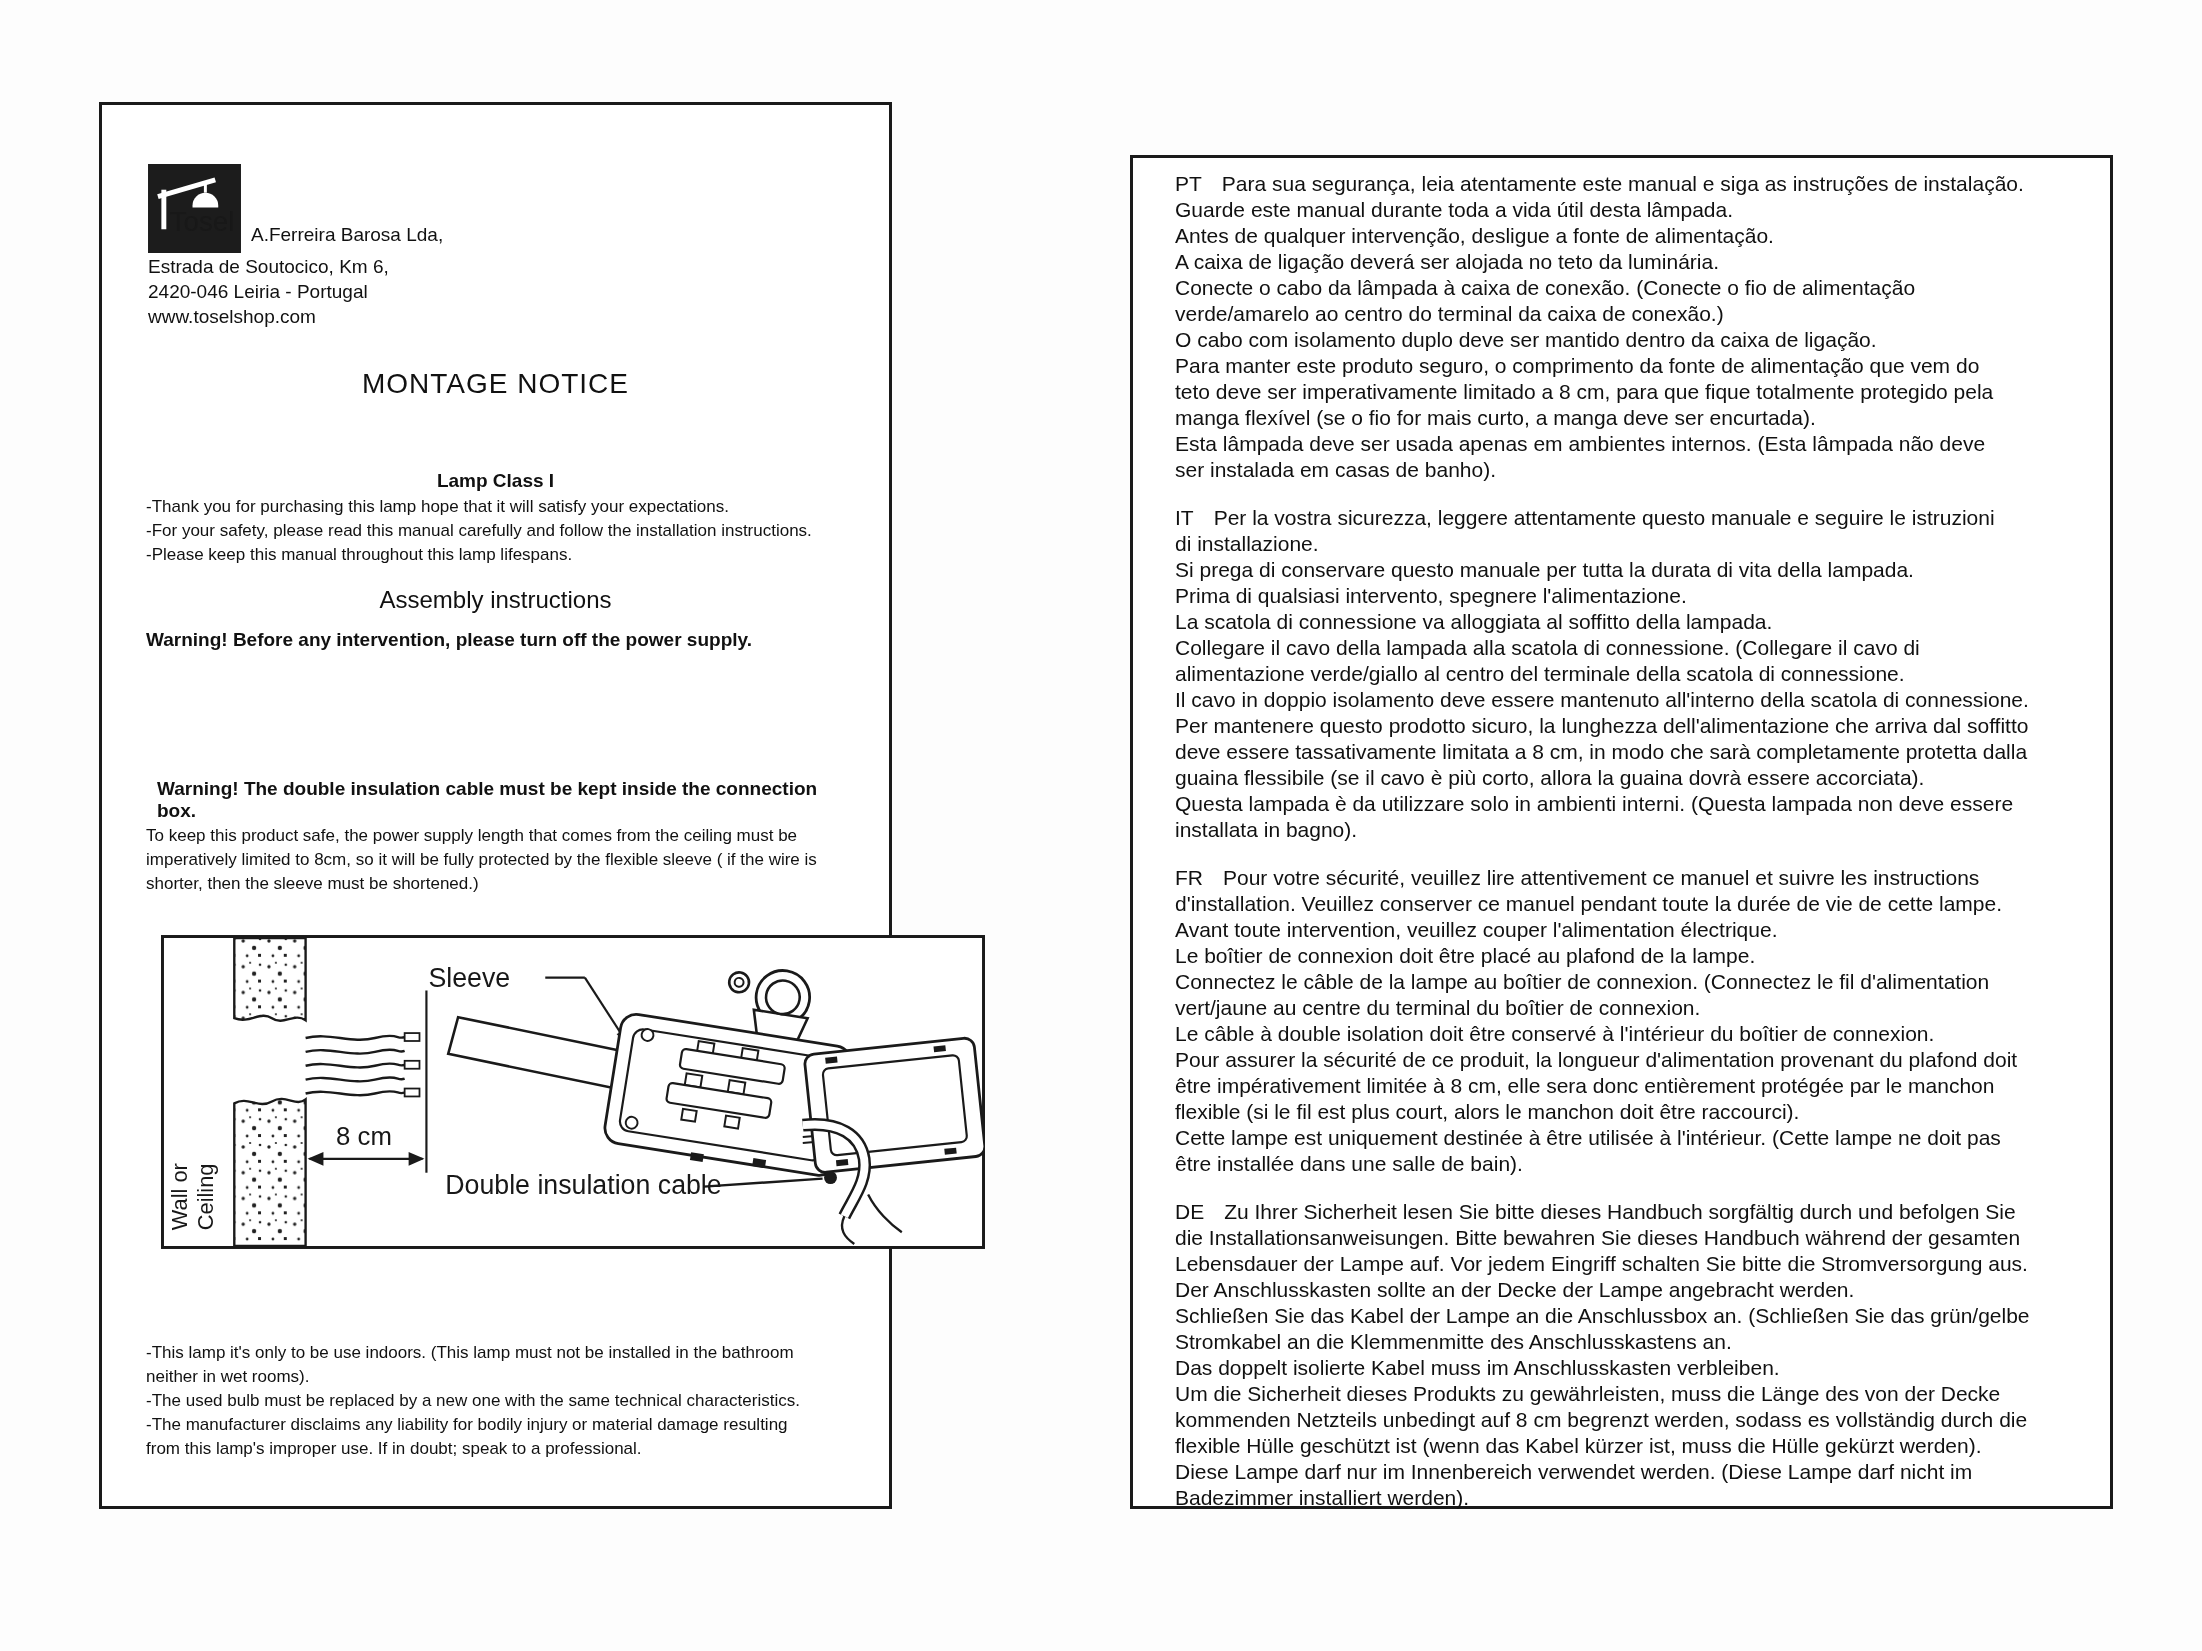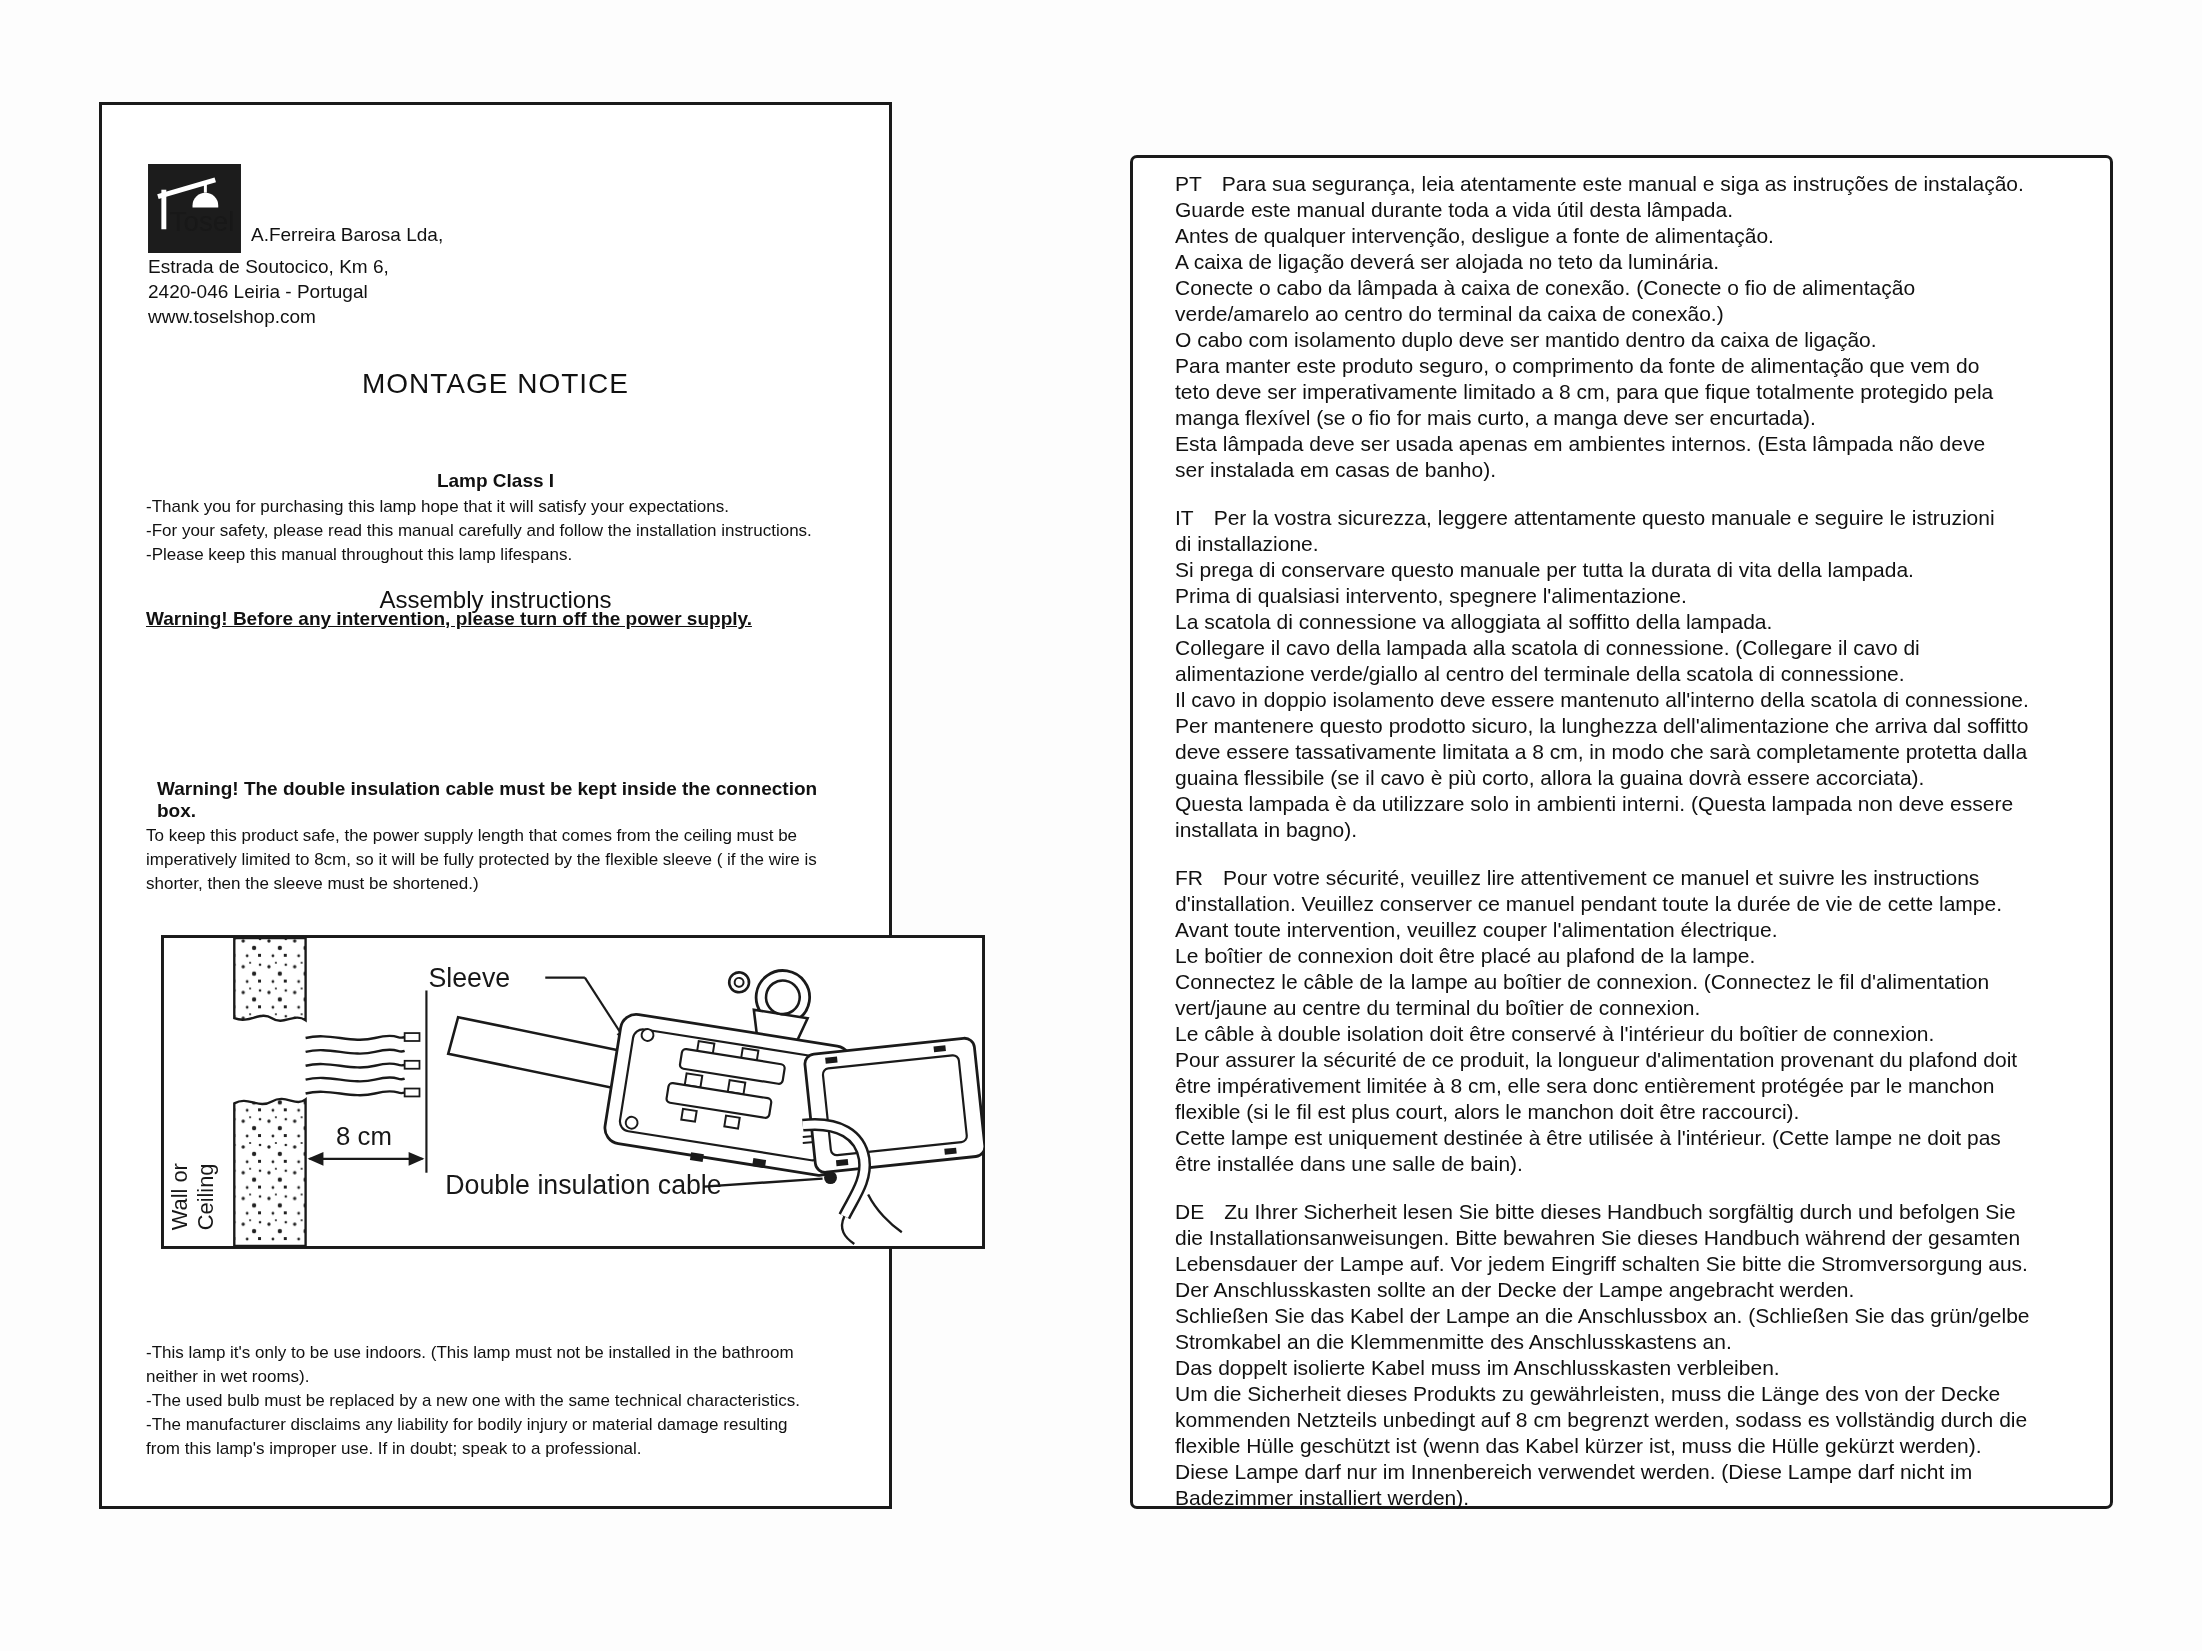--- a/index.html
+++ b/index.html
@@ -1,36 +1,36 @@
 <!DOCTYPE html>
 <html><head>
 <meta charset="utf-8">
 <style>
   * { margin:0; padding:0; box-sizing:border-box; }
   html,body { width:2203px; height:1651px; background:#ffffff; overflow:hidden;
               font-family:"Liberation Sans", sans-serif; color:#111; }
   .sheet { position:relative; width:2203px; height:1651px; background:#fdfdfd; }
   .page { position:absolute; background:#fff; border:3px solid #1a1a1a; }
   .page-left  { left:99px; top:102px;  width:793px; height:1407px; }
-  .page-right { left:1130px; top:155px; width:983px; height:1354px;border-radius:7px; }
+  .page-right { left:1130px; top:155px; width:983px; height:1354px; }
 
   
   .logo { position:absolute; left:46px; top:59px; width:93px; height:89px; }
   .company-name { position:absolute; left:149px; top:119px; font-size:19px; }
   .company-address { position:absolute; left:46px; top:149px; font-size:19px; line-height:25px; white-space:pre-line; }
   .doc-title { position:absolute; left:0; top:263px; width:100%; text-align:center;
                font-size:28px; letter-spacing:1px; }
   .doc-subtitle { position:absolute; left:0; top:329px; width:100%; text-align:center;
                   font-size:19px; font-weight:bold;margin-top:36px; }
   .body-text { position:absolute; left:44px; right:30px; font-size:17px; line-height:24px; white-space:pre-line; }
   .intro { top:390px; }
   .h-center { position:absolute; left:0; width:100%; text-align:center; font-size:24px; }
   .assembly-h { top:481px; }
   .warn { position:absolute; left:44px; right:30px; font-size:19px; font-weight:bold; }
-  .warn1 { top:503px;text-decoration:underline; }
+  .warn1 { top:524px; }
   .para1 { top:572px; }
   .warn2 { top:673px;margin-left:11px; }
   .para2 { top:719px; }
   .diagram-wrap { position:absolute; left:59px; top:830px; width:824px; height:314px; }
   .safety-h { top:1182px; }
   .safety-p { top:1236px; }
 
   
   .lang-col { position:absolute; left:42px; top:13px; right:28px; }
   .lang-block { font-size:21px; line-height:26px; margin-bottom:22px; }

